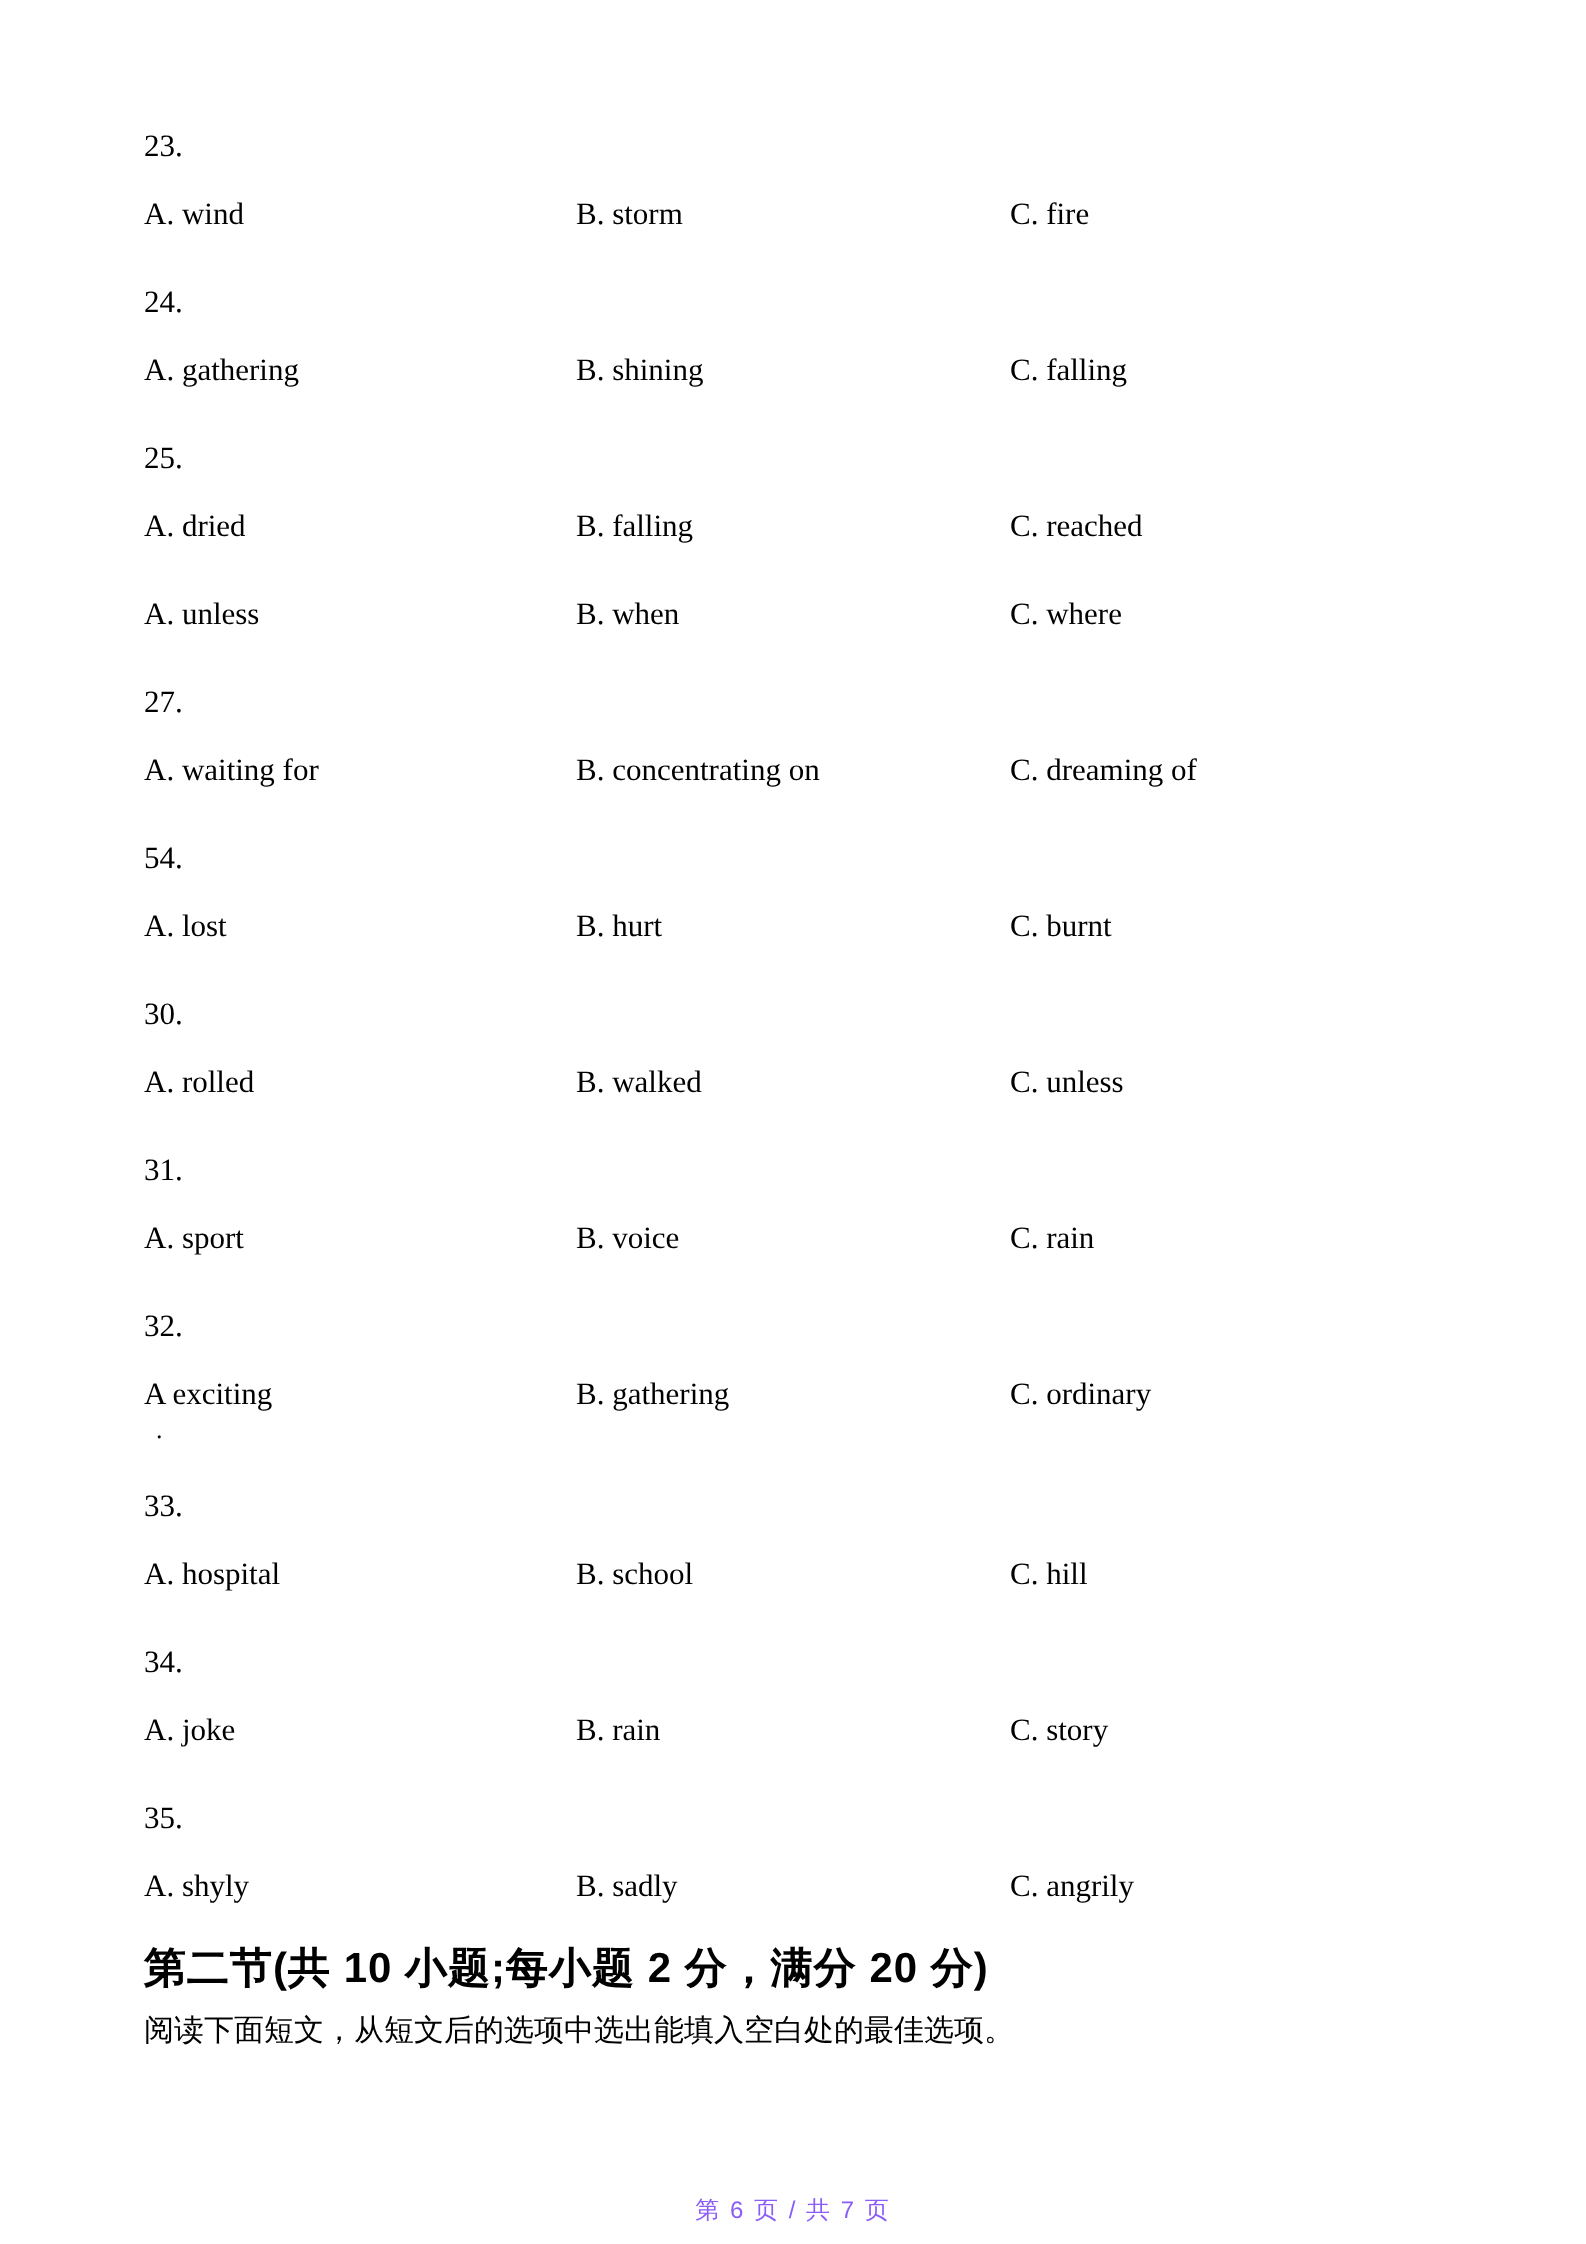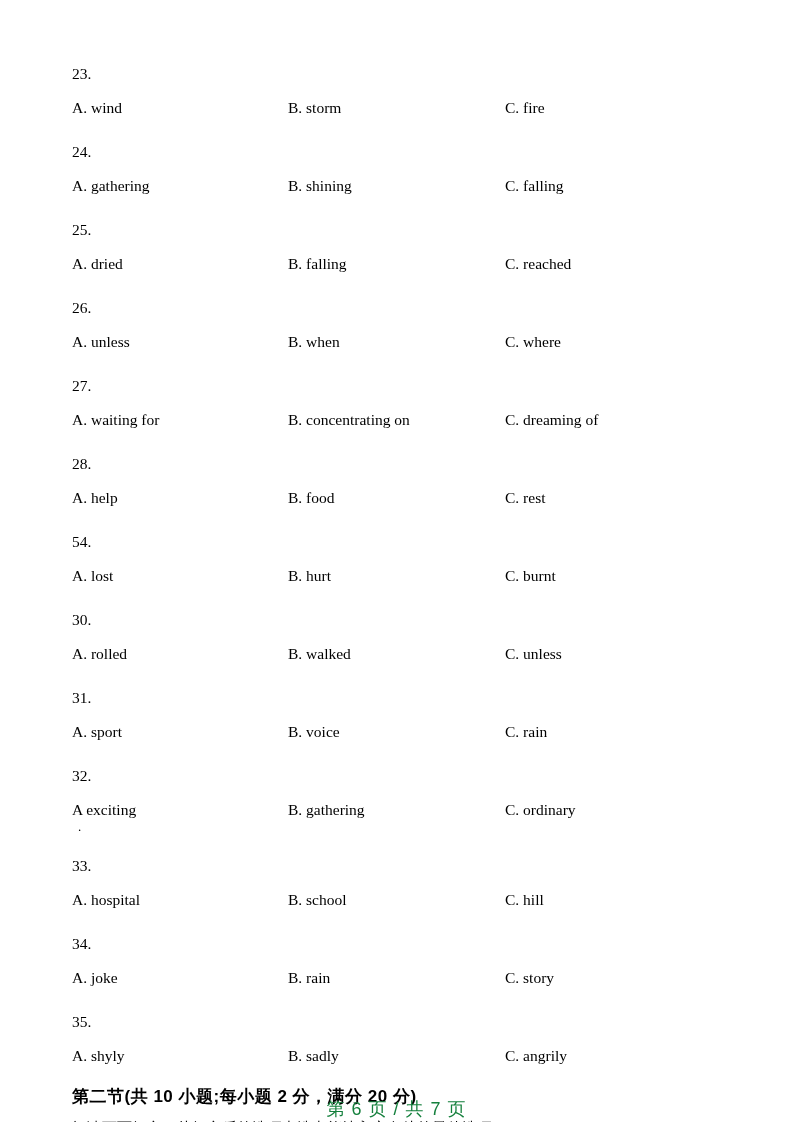--- a/index.html
+++ b/index.html
@@ -43,40 +43,40 @@
   .stray-mark {
     position: absolute;
     left: 6px;
     top: 20px;
     font-size: 13px;
     line-height: 10px;
   }
   .section-heading {
     font-family: "Liberation Sans", "DejaVu Sans", sans-serif;
     font-weight: bold;
-    font-size: 17px;
+    font-size: 21px;
     line-height: 22px;
     margin: -6px 0 10px 0;
     letter-spacing: 0.5px;
   }
   .instruction {
     font-family: "Liberation Sans", "DejaVu Sans", sans-serif;
     font-size: 15px;
     line-height: 19px;
     margin: 0 0 10px 0;
   }
   .footer {
     position: absolute;
     left: 0;
     right: 0;
     top: 1097px;
     text-align: center;
     font-family: "Liberation Sans", "DejaVu Sans", sans-serif;
-    font-size: 18px;
-    color: #15803d;
+    font-size: 12px;
+    color: #8b5cf6;
     letter-spacing: 1px;
   }
 </style>
 </head>
 <body>
 
 <div class="page">
   <div class="content">
 
     <div class="question">
@@ -100,45 +100,36 @@
     <div class="question">
       <div class="q-num">25.</div>
       <div class="opts">
         <span class="opt">A. dried</span>
         <span class="opt">B. falling</span>
         <span class="opt">C. reached</span>
       </div>
     </div>
 
     <div class="question">
-      <div class="q-num">26.</div>
       <div class="opts">
         <span class="opt">A. unless</span>
         <span class="opt">B. when</span>
         <span class="opt">C. where</span>
       </div>
     </div>
 
     <div class="question">
       <div class="q-num">27.</div>
       <div class="opts">
         <span class="opt">A. waiting for</span>
         <span class="opt">B. concentrating on</span>
         <span class="opt">C. dreaming of</span>
       </div>
     </div>
 
-    <div class="question">
-      <div class="q-num">28.</div>
-      <div class="opts">
-        <span class="opt">A. help</span>
-        <span class="opt">B. food</span>
-        <span class="opt">C. rest</span>
-      </div>
-    </div>
 
     <div class="question">
       <div class="q-num">54.</div>
       <div class="opts">
         <span class="opt">A. lost</span>
         <span class="opt">B. hurt</span>
         <span class="opt">C. burnt</span>
       </div>
     </div>
 

